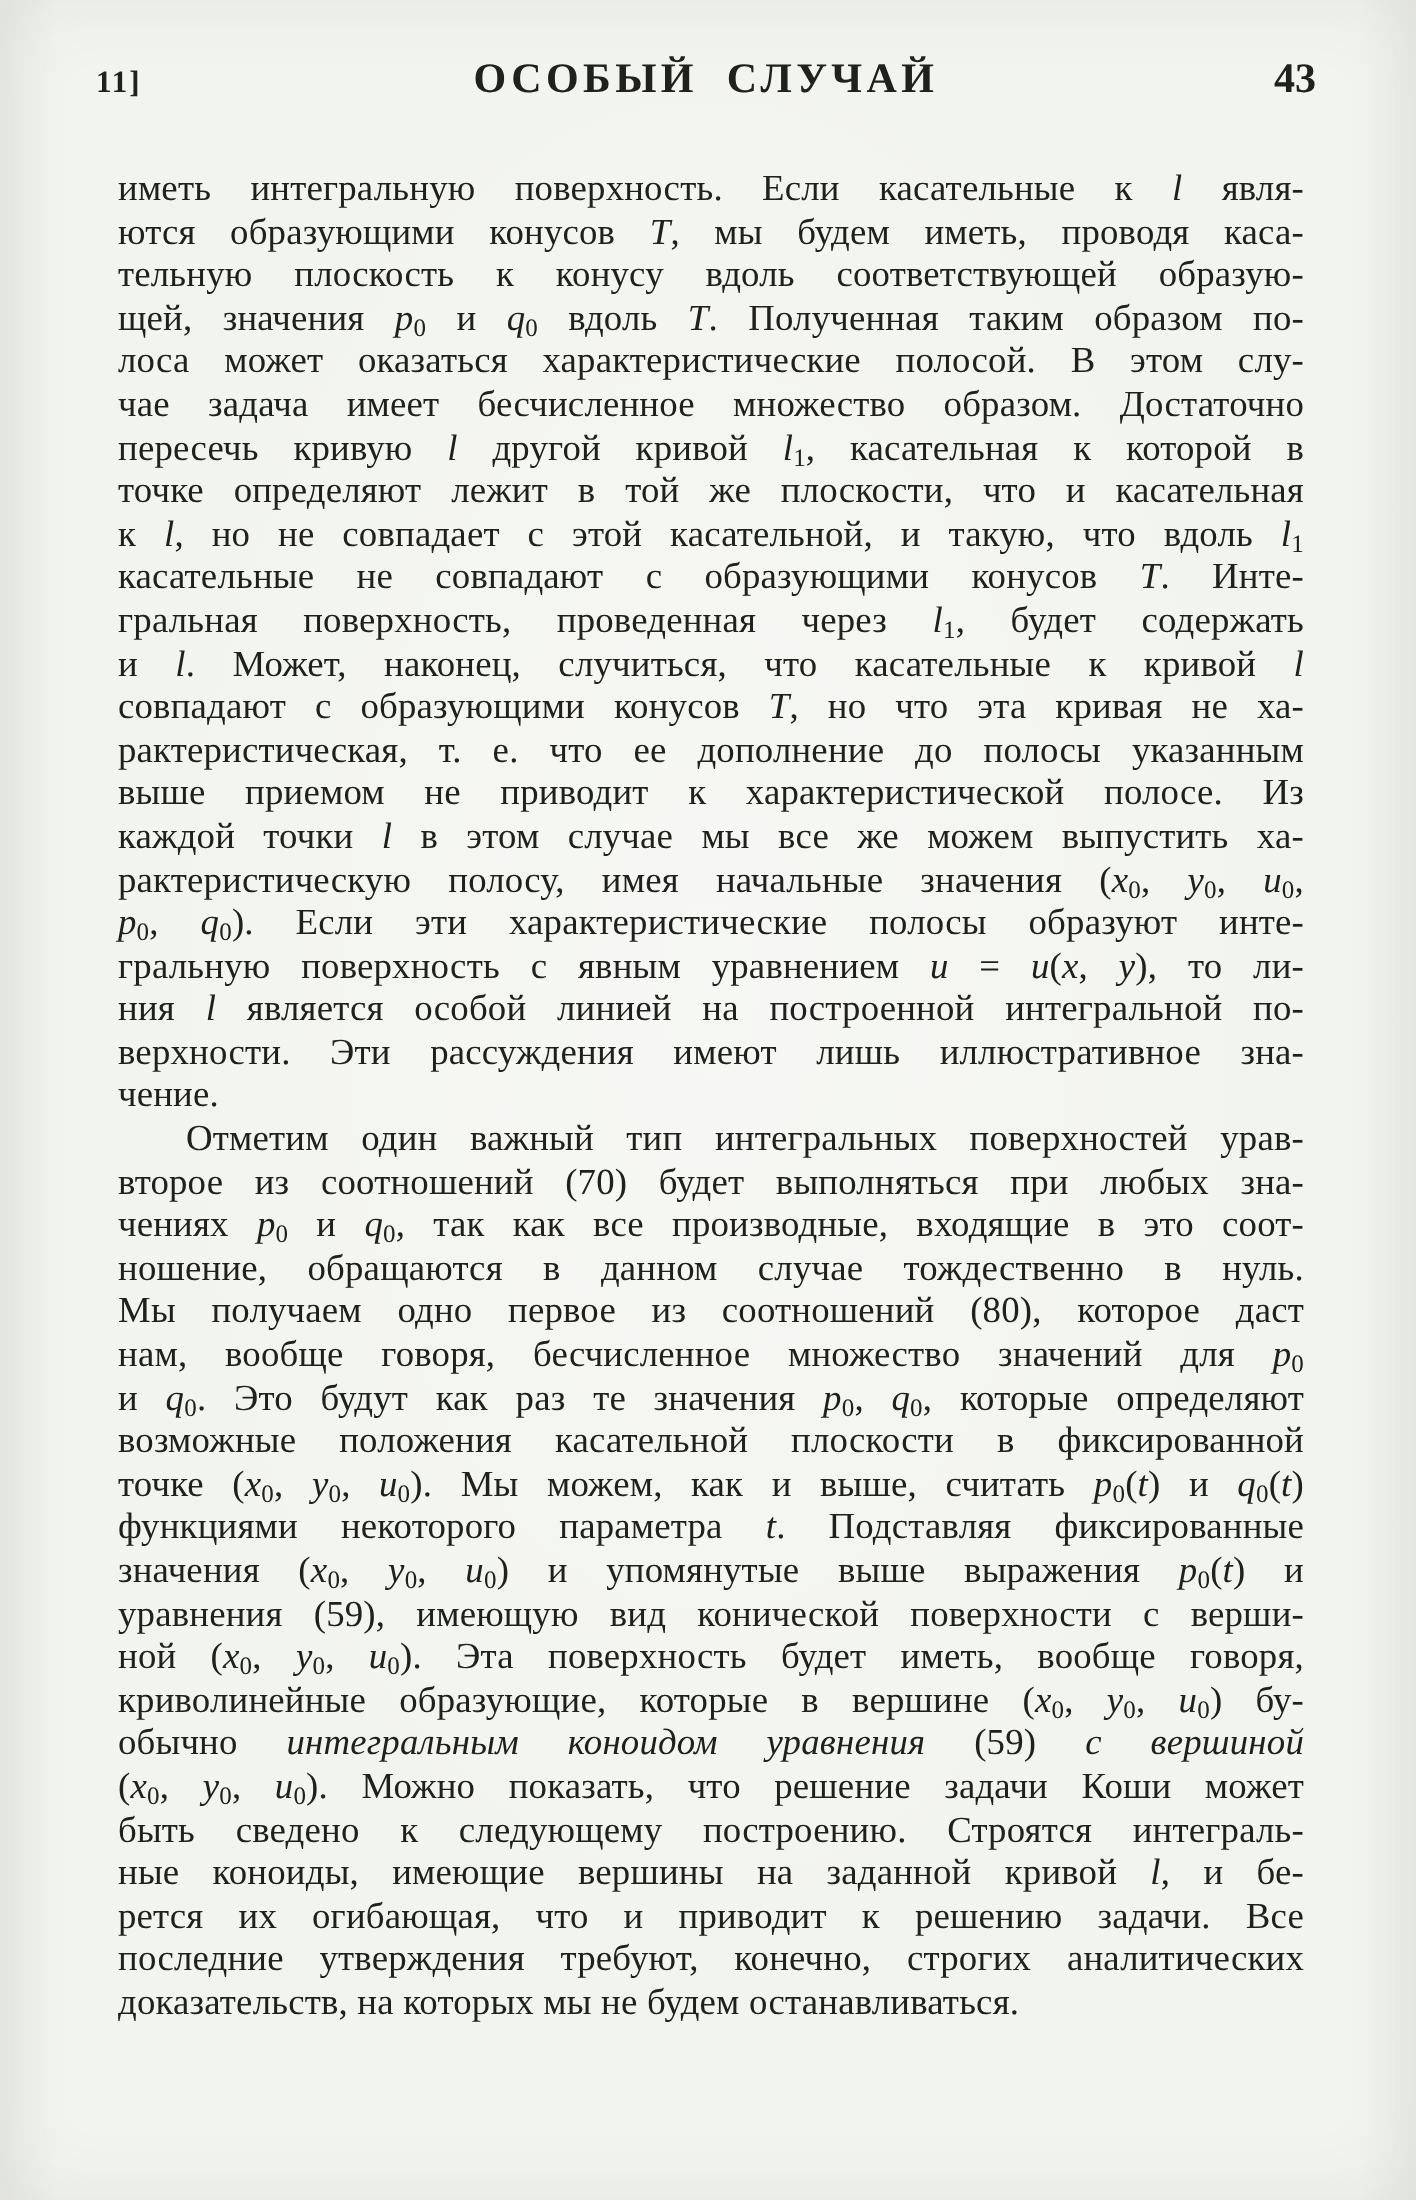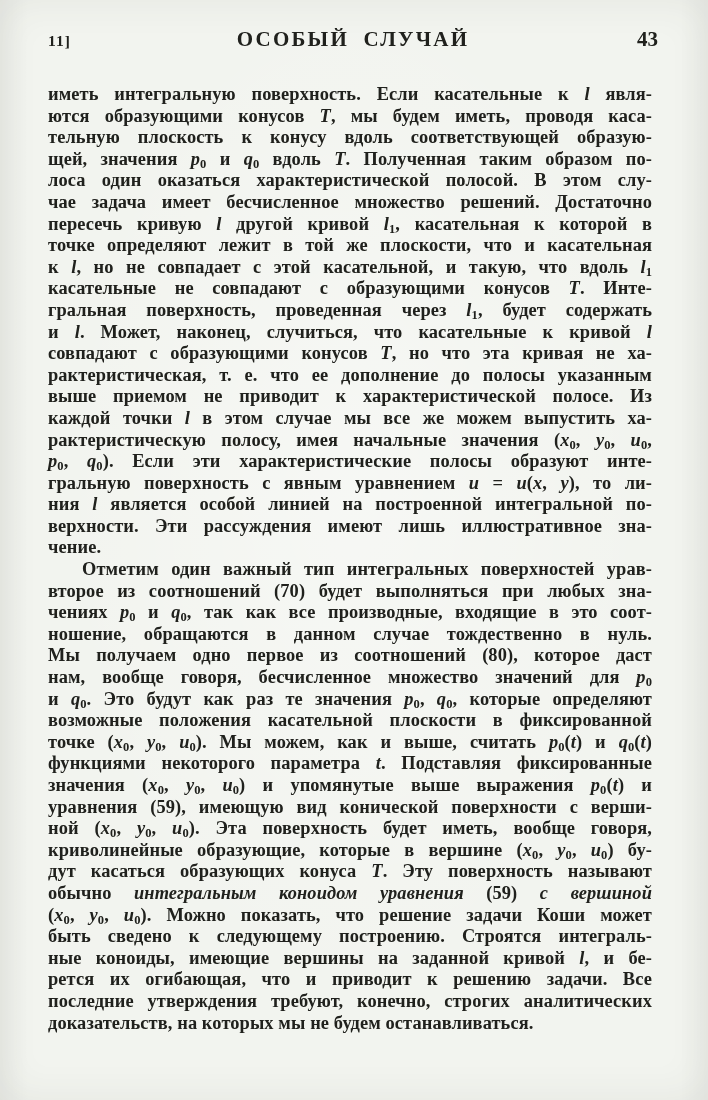--- a/index.html
+++ b/index.html
@@ -47,23 +47,22 @@
   }
   .rh-right {
     width: 90px;
     text-align: right;
     font-weight: bold;
     font-size: 21px;
   }
   .page-body {
     position: absolute;
     top: 84px;
-    left: 48px;
+    left: 59px;
     right: 56px;
-    font-weight: bold;
   }
   .paragraph { margin: 0; padding: 0; }
   .line {
     height: 21.6px;
     line-height: 21.6px;
     font-size: 18.4px;
     text-align: justify;
     text-align-last: justify;
     white-space: normal;
     letter-spacing: 0.1px;
@@ -94,22 +93,22 @@
     <span class="rh-title">ОСОБЫЙ СЛУЧАЙ</span>
     <span class="rh-right">43</span>
   </div>
 
   <div class="page-body">
       <div class="paragraph">
         <div class="line">иметь интегральную поверхность. Если касательные к <span class="it">l</span> явля-</div>
         <div class="line">ются образующими конусов <span class="it">T</span>, мы будем иметь, проводя каса-</div>
         <div class="line">тельную плоскость к конусу вдоль соответствующей образую-</div>
         <div class="line">щей, значения <span class="it">p</span><sub>0</sub> и <span class="it">q</span><sub>0</sub> вдоль <span class="it">T</span>. Полученная таким образом по-</div>
-        <div class="line">лоса один оказаться характеристической полосой. В этом слу-</div>
-        <div class="line">чае задача имеет бесчисленное множество решений. Достаточно</div>
+        <div class="line">лоса может оказаться характеристические полосой. В этом слу-</div>
+        <div class="line">чае задача имеет бесчисленное множество образом. Достаточно</div>
         <div class="line">пересечь кривую <span class="it">l</span> другой кривой <span class="it">l</span><sub>1</sub>, касательная к которой в</div>
         <div class="line">точке определяют лежит в той же плоскости, что и касательная</div>
         <div class="line">к <span class="it">l</span>, но не совпадает с этой касательной, и такую, что вдоль <span class="it">l</span><sub>1</sub></div>
         <div class="line">касательные не совпадают с образующими конусов <span class="it">T</span>. Инте-</div>
         <div class="line">гральная поверхность, проведенная через <span class="it">l</span><sub>1</sub>, будет содержать</div>
         <div class="line">и <span class="it">l</span>. Может, наконец, случиться, что касательные к кривой <span class="it">l</span></div>
         <div class="line">совпадают с образующими конусов <span class="it">T</span>, но что эта кривая не ха-</div>
         <div class="line">рактеристическая, т. е. что ее дополнение до полосы указанным</div>
         <div class="line">выше приемом не приводит к характеристической полосе. Из</div>
         <div class="line">каждой точки <span class="it">l</span> в этом случае мы все же можем выпустить ха-</div>
@@ -128,21 +127,20 @@
         <div class="line">Мы получаем одно первое из соотношений (80), которое даст</div>
         <div class="line">нам, вообще говоря, бесчисленное множество значений для <span class="it">p</span><sub>0</sub></div>
         <div class="line">и <span class="it">q</span><sub>0</sub>. Это будут как раз те значения <span class="it">p</span><sub>0</sub>, <span class="it">q</span><sub>0</sub>, которые определяют</div>
         <div class="line">возможные положения касательной плоскости в фиксированной</div>
         <div class="line">точке (<span class="it">x</span><sub>0</sub>, <span class="it">y</span><sub>0</sub>, <span class="it">u</span><sub>0</sub>). Мы можем, как и выше, считать <span class="it">p</span><sub>0</sub>(<span class="it">t</span>) и <span class="it">q</span><sub>0</sub>(<span class="it">t</span>)</div>
         <div class="line">функциями некоторого параметра <span class="it">t</span>. Подставляя фиксированные</div>
         <div class="line">значения (<span class="it">x</span><sub>0</sub>, <span class="it">y</span><sub>0</sub>, <span class="it">u</span><sub>0</sub>) и упомянутые выше выражения <span class="it">p</span><sub>0</sub>(<span class="it">t</span>) и</div>
         <div class="line">уравнения (59), имеющую вид конической поверхности с верши-</div>
         <div class="line">ной (<span class="it">x</span><sub>0</sub>, <span class="it">y</span><sub>0</sub>, <span class="it">u</span><sub>0</sub>). Эта поверхность будет иметь, вообще говоря,</div>
         <div class="line">криволинейные образующие, которые в вершине (<span class="it">x</span><sub>0</sub>, <span class="it">y</span><sub>0</sub>, <span class="it">u</span><sub>0</sub>) бу-</div>
-        <div class="line">дут касаться образующих конуса <span class="it">T</span>. Эту поверхность называют</div>
         <div class="line">обычно <span class="it">интегральным коноидом уравнения</span> (59) <span class="it">с вершиной</span></div>
         <div class="line">(<span class="it">x</span><sub>0</sub>, <span class="it">y</span><sub>0</sub>, <span class="it">u</span><sub>0</sub>). Можно показать, что решение задачи Коши может</div>
         <div class="line">быть сведено к следующему построению. Строятся интеграль-</div>
         <div class="line">ные коноиды, имеющие вершины на заданной кривой <span class="it">l</span>, и бе-</div>
         <div class="line">рется их огибающая, что и приводит к решению задачи. Все</div>
         <div class="line">последние утверждения требуют, конечно, строгих аналитических</div>
         <div class="line last">доказательств, на которых мы не будем останавливаться.</div>
       </div>
     </div>
 

